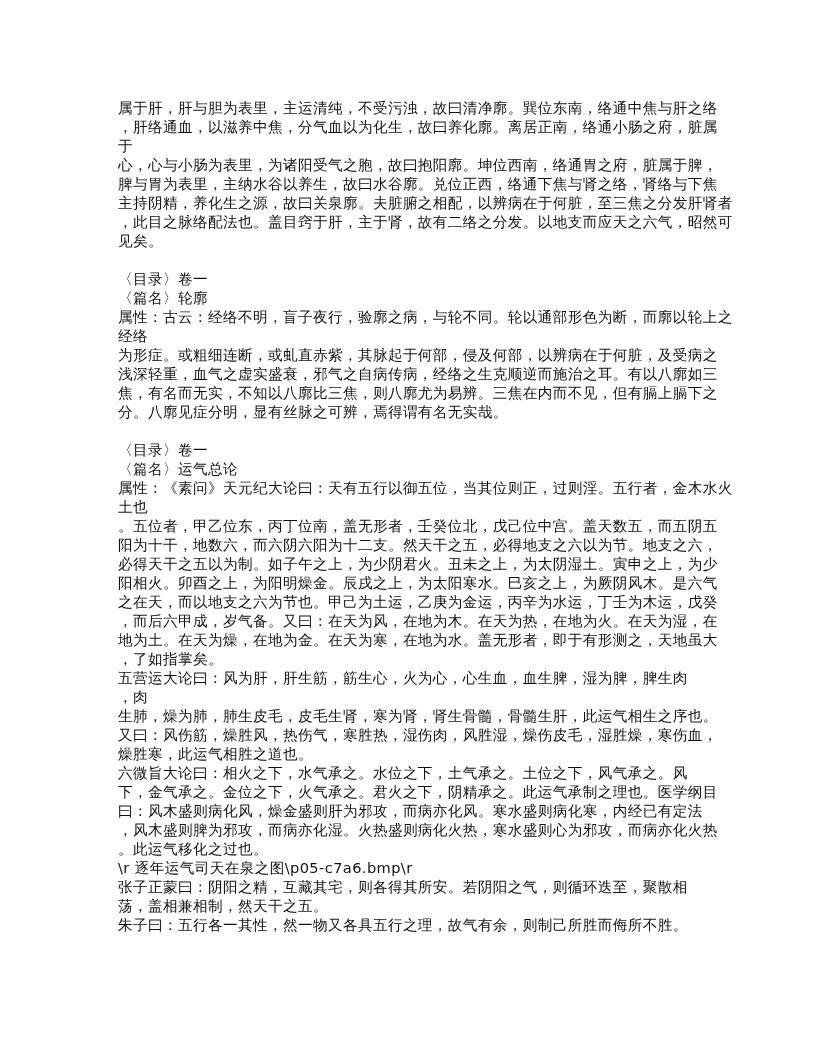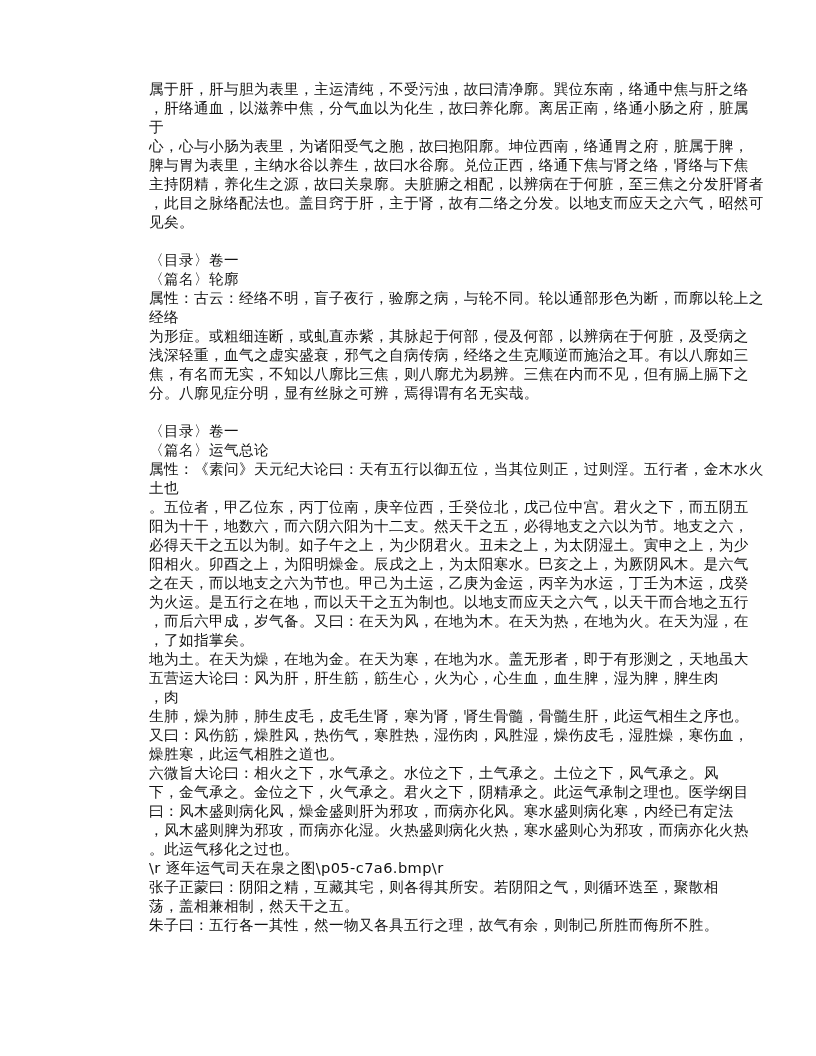--- a/index.html
+++ b/index.html
@@ -11,23 +11,22 @@
       width: 816px;
       height: 1056px;
       position: relative;
       overflow: hidden;
       font-family: "DejaVu Sans", "Liberation Sans", sans-serif;
       color: #111111;
     }
     .page {
       position: absolute;
       left: 118px;
-      top: 79px;
+      top: 98px;
       width: 590px;
-      margin-left: 31px;
     }
     .line {
       font-size: 14.6px;
       line-height: 19px;
       height: 19px;
       white-space: nowrap;
       letter-spacing: 0.4px;
     }
     .gap {
       height: 19px;
@@ -62,29 +61,28 @@
     <div class="line">分。八廓见症分明，显有丝脉之可辨，焉得谓有名无实哉。</div>
   </div>
 
   <div class="gap"></div>
 
   <div>
     <div class="line">〈目录〉卷一</div>
     <div class="line">〈篇名〉运气总论</div>
     <div class="line">属性：《素问》天元纪大论曰：天有五行以御五位，当其位则正，过则淫。五行者，金木水火</div>
     <div class="line">土也</div>
-    <div class="line">。五位者，甲乙位东，丙丁位南，庚辛位西，壬癸位北，戊己位中宫。君火之下，而五阴五</div>
+    <div class="line">。五位者，甲乙位东，丙丁位南，盖无形者，壬癸位北，戊己位中宫。盖天数五，而五阴五</div>
     <div class="line">阳为十干，地数六，而六阴六阳为十二支。然天干之五，必得地支之六以为节。地支之六，</div>
     <div class="line">必得天干之五以为制。如子午之上，为少阴君火。丑未之上，为太阴湿土。寅申之上，为少</div>
     <div class="line">阳相火。卯酉之上，为阳明燥金。辰戌之上，为太阳寒水。巳亥之上，为厥阴风木。是六气</div>
     <div class="line">之在天，而以地支之六为节也。甲己为土运，乙庚为金运，丙辛为水运，丁壬为木运，戊癸</div>
-    <div class="line">为火运。是五行之在地，而以天干之五为制也。以地支而应天之六气，以天干而合地之五行</div>
     <div class="line">，而后六甲成，岁气备。又曰：在天为风，在地为木。在天为热，在地为火。在天为湿，在</div>
+    <div class="line">地为土。在天为燥，在地为金。在天为寒，在地为水。盖无形者，即于有形测之，天地虽大</div>
     <div class="line">，了如指掌矣。</div>
-    <div class="line">地为土。在天为燥，在地为金。在天为寒，在地为水。盖无形者，即于有形测之，天地虽大</div>
     <div class="line">五营运大论曰：风为肝，肝生筋，筋生心，火为心，心生血，血生脾，湿为脾，脾生肉</div>
     <div class="line">，肉</div>
     <div class="line">生肺，燥为肺，肺生皮毛，皮毛生肾，寒为肾，肾生骨髓，骨髓生肝，此运气相生之序也。</div>
     <div class="line">又曰：风伤筋，燥胜风，热伤气，寒胜热，湿伤肉，风胜湿，燥伤皮毛，湿胜燥，寒伤血，</div>
     <div class="line">燥胜寒，此运气相胜之道也。</div>
     <div class="line">六微旨大论曰：相火之下，水气承之。水位之下，土气承之。土位之下，风气承之。风</div>
     <div class="line">下，金气承之。金位之下，火气承之。君火之下，阴精承之。此运气承制之理也。医学纲目</div>
     <div class="line">曰：风木盛则病化风，燥金盛则肝为邪攻，而病亦化风。寒水盛则病化寒，内经已有定法</div>
     <div class="line">，风木盛则脾为邪攻，而病亦化湿。火热盛则病化火热，寒水盛则心为邪攻，而病亦化火热</div>
     <div class="line">。此运气移化之过也。</div>

